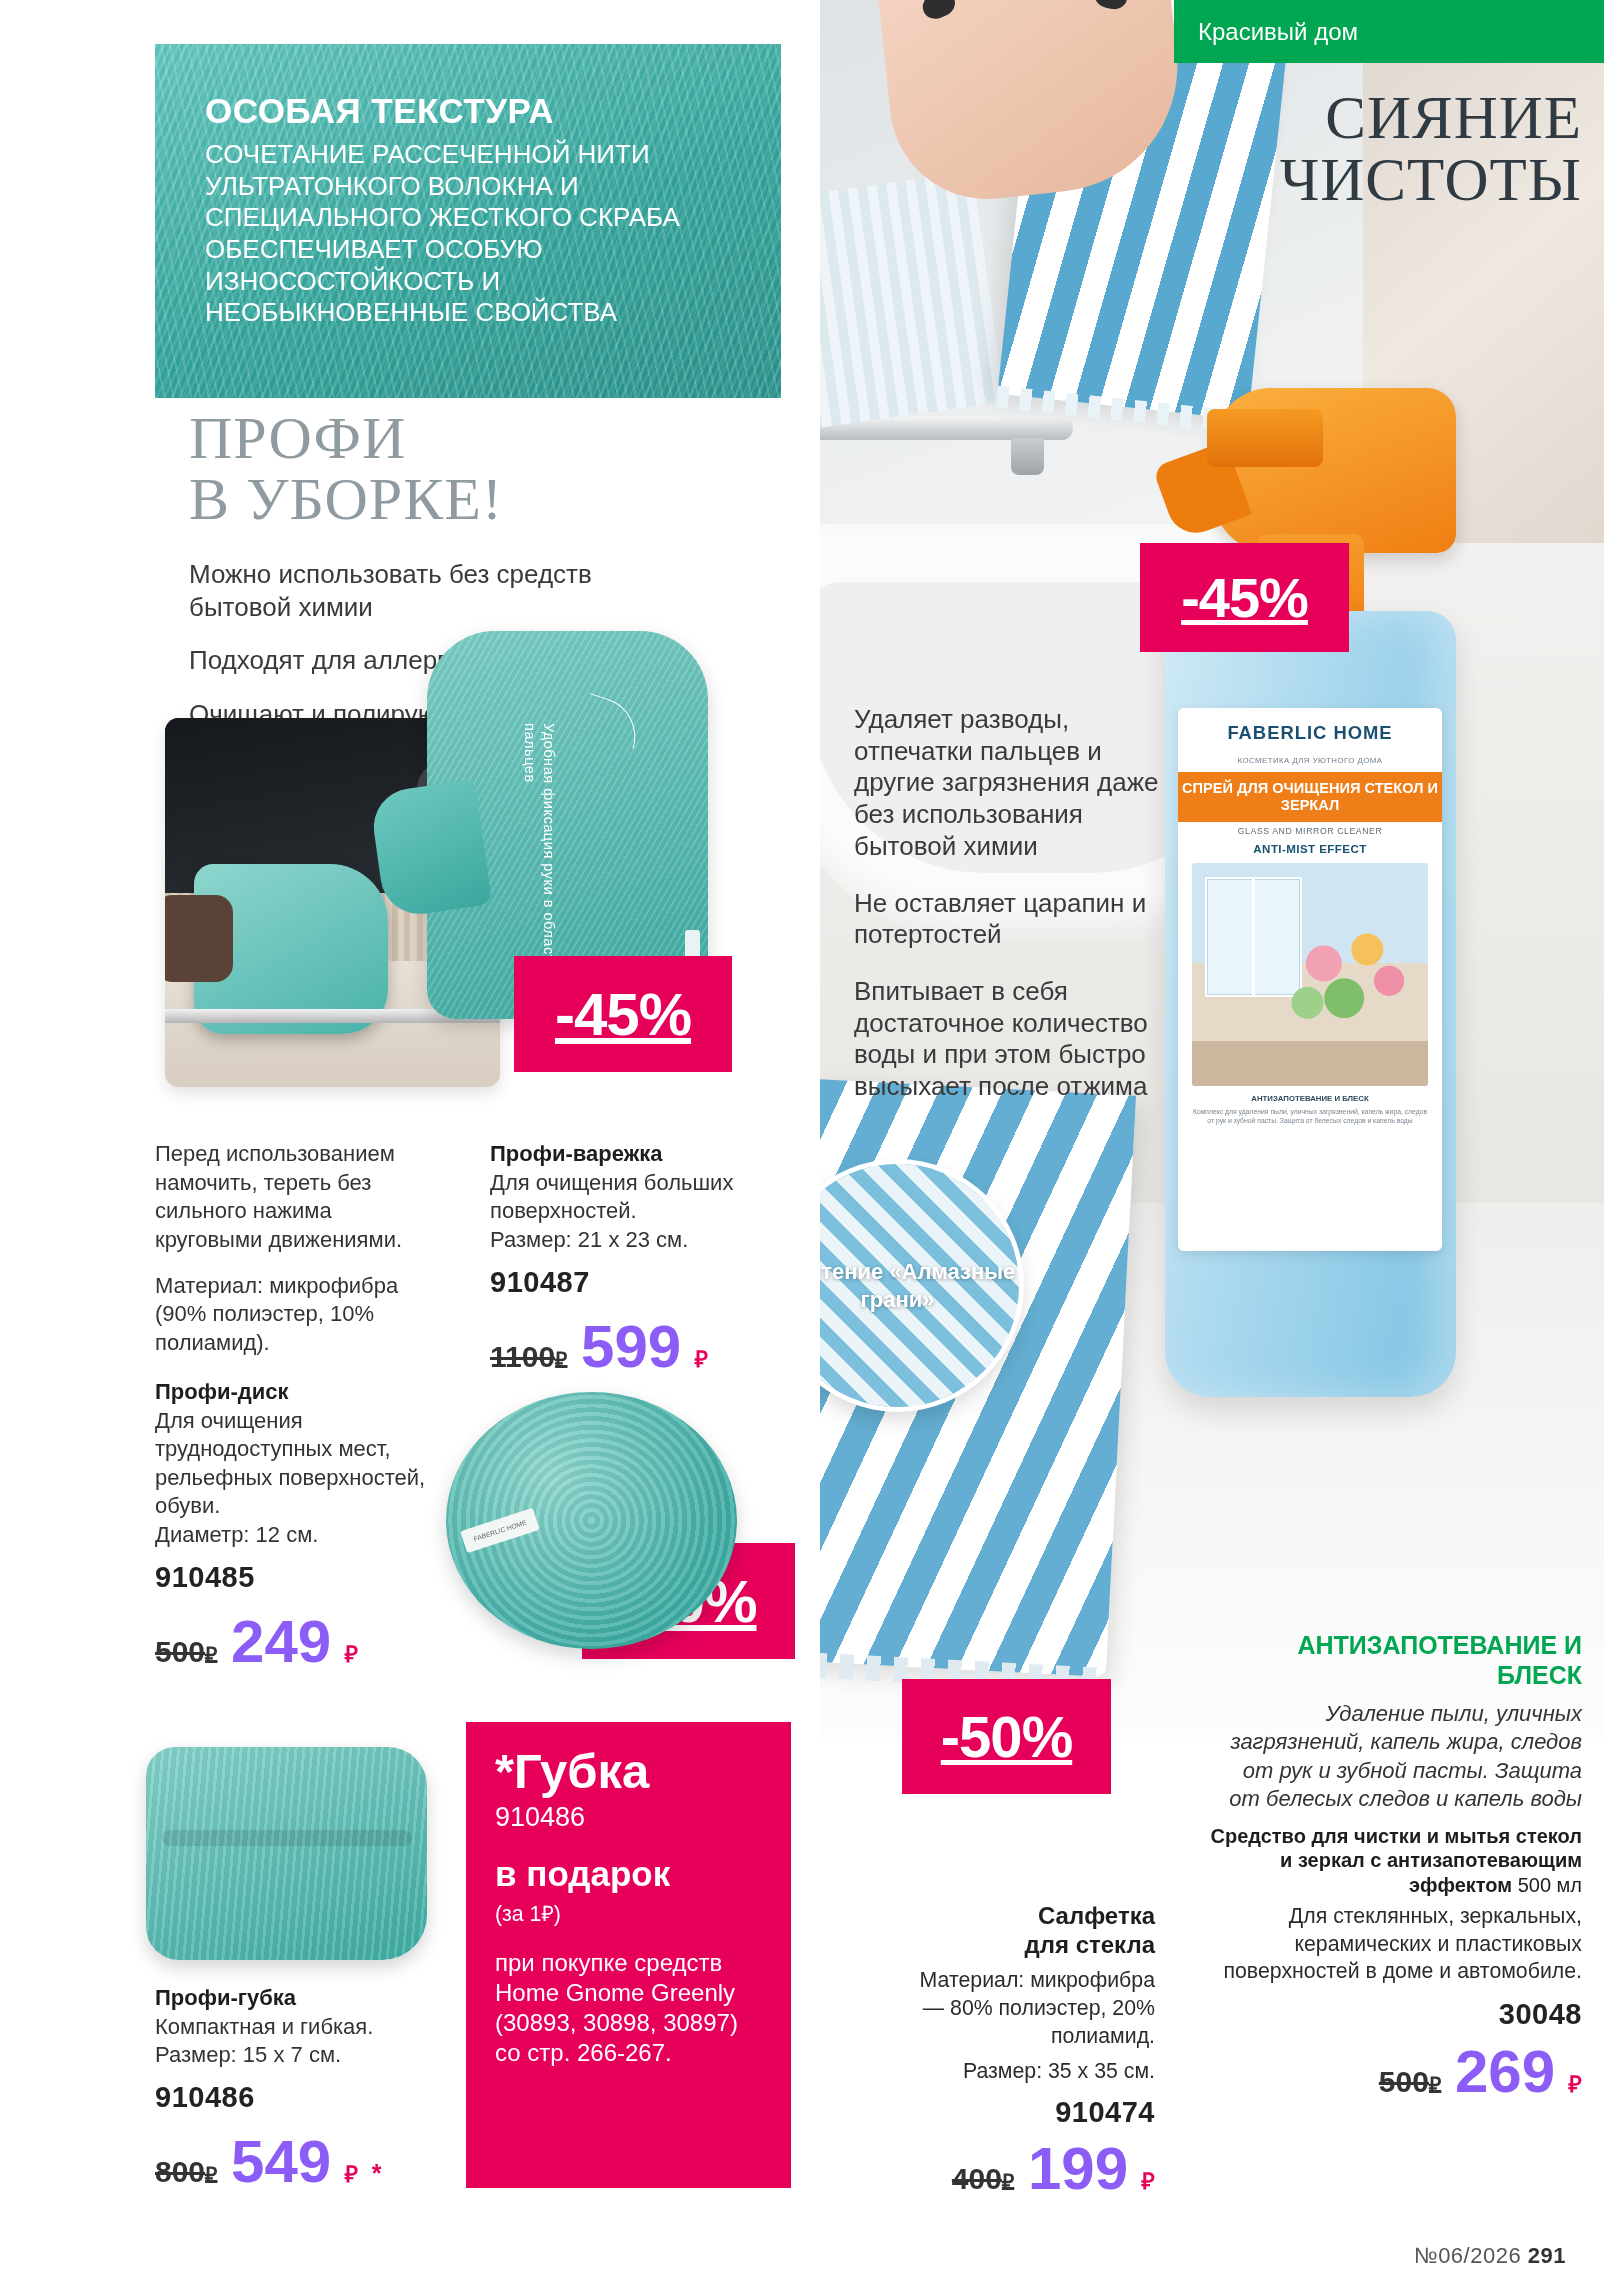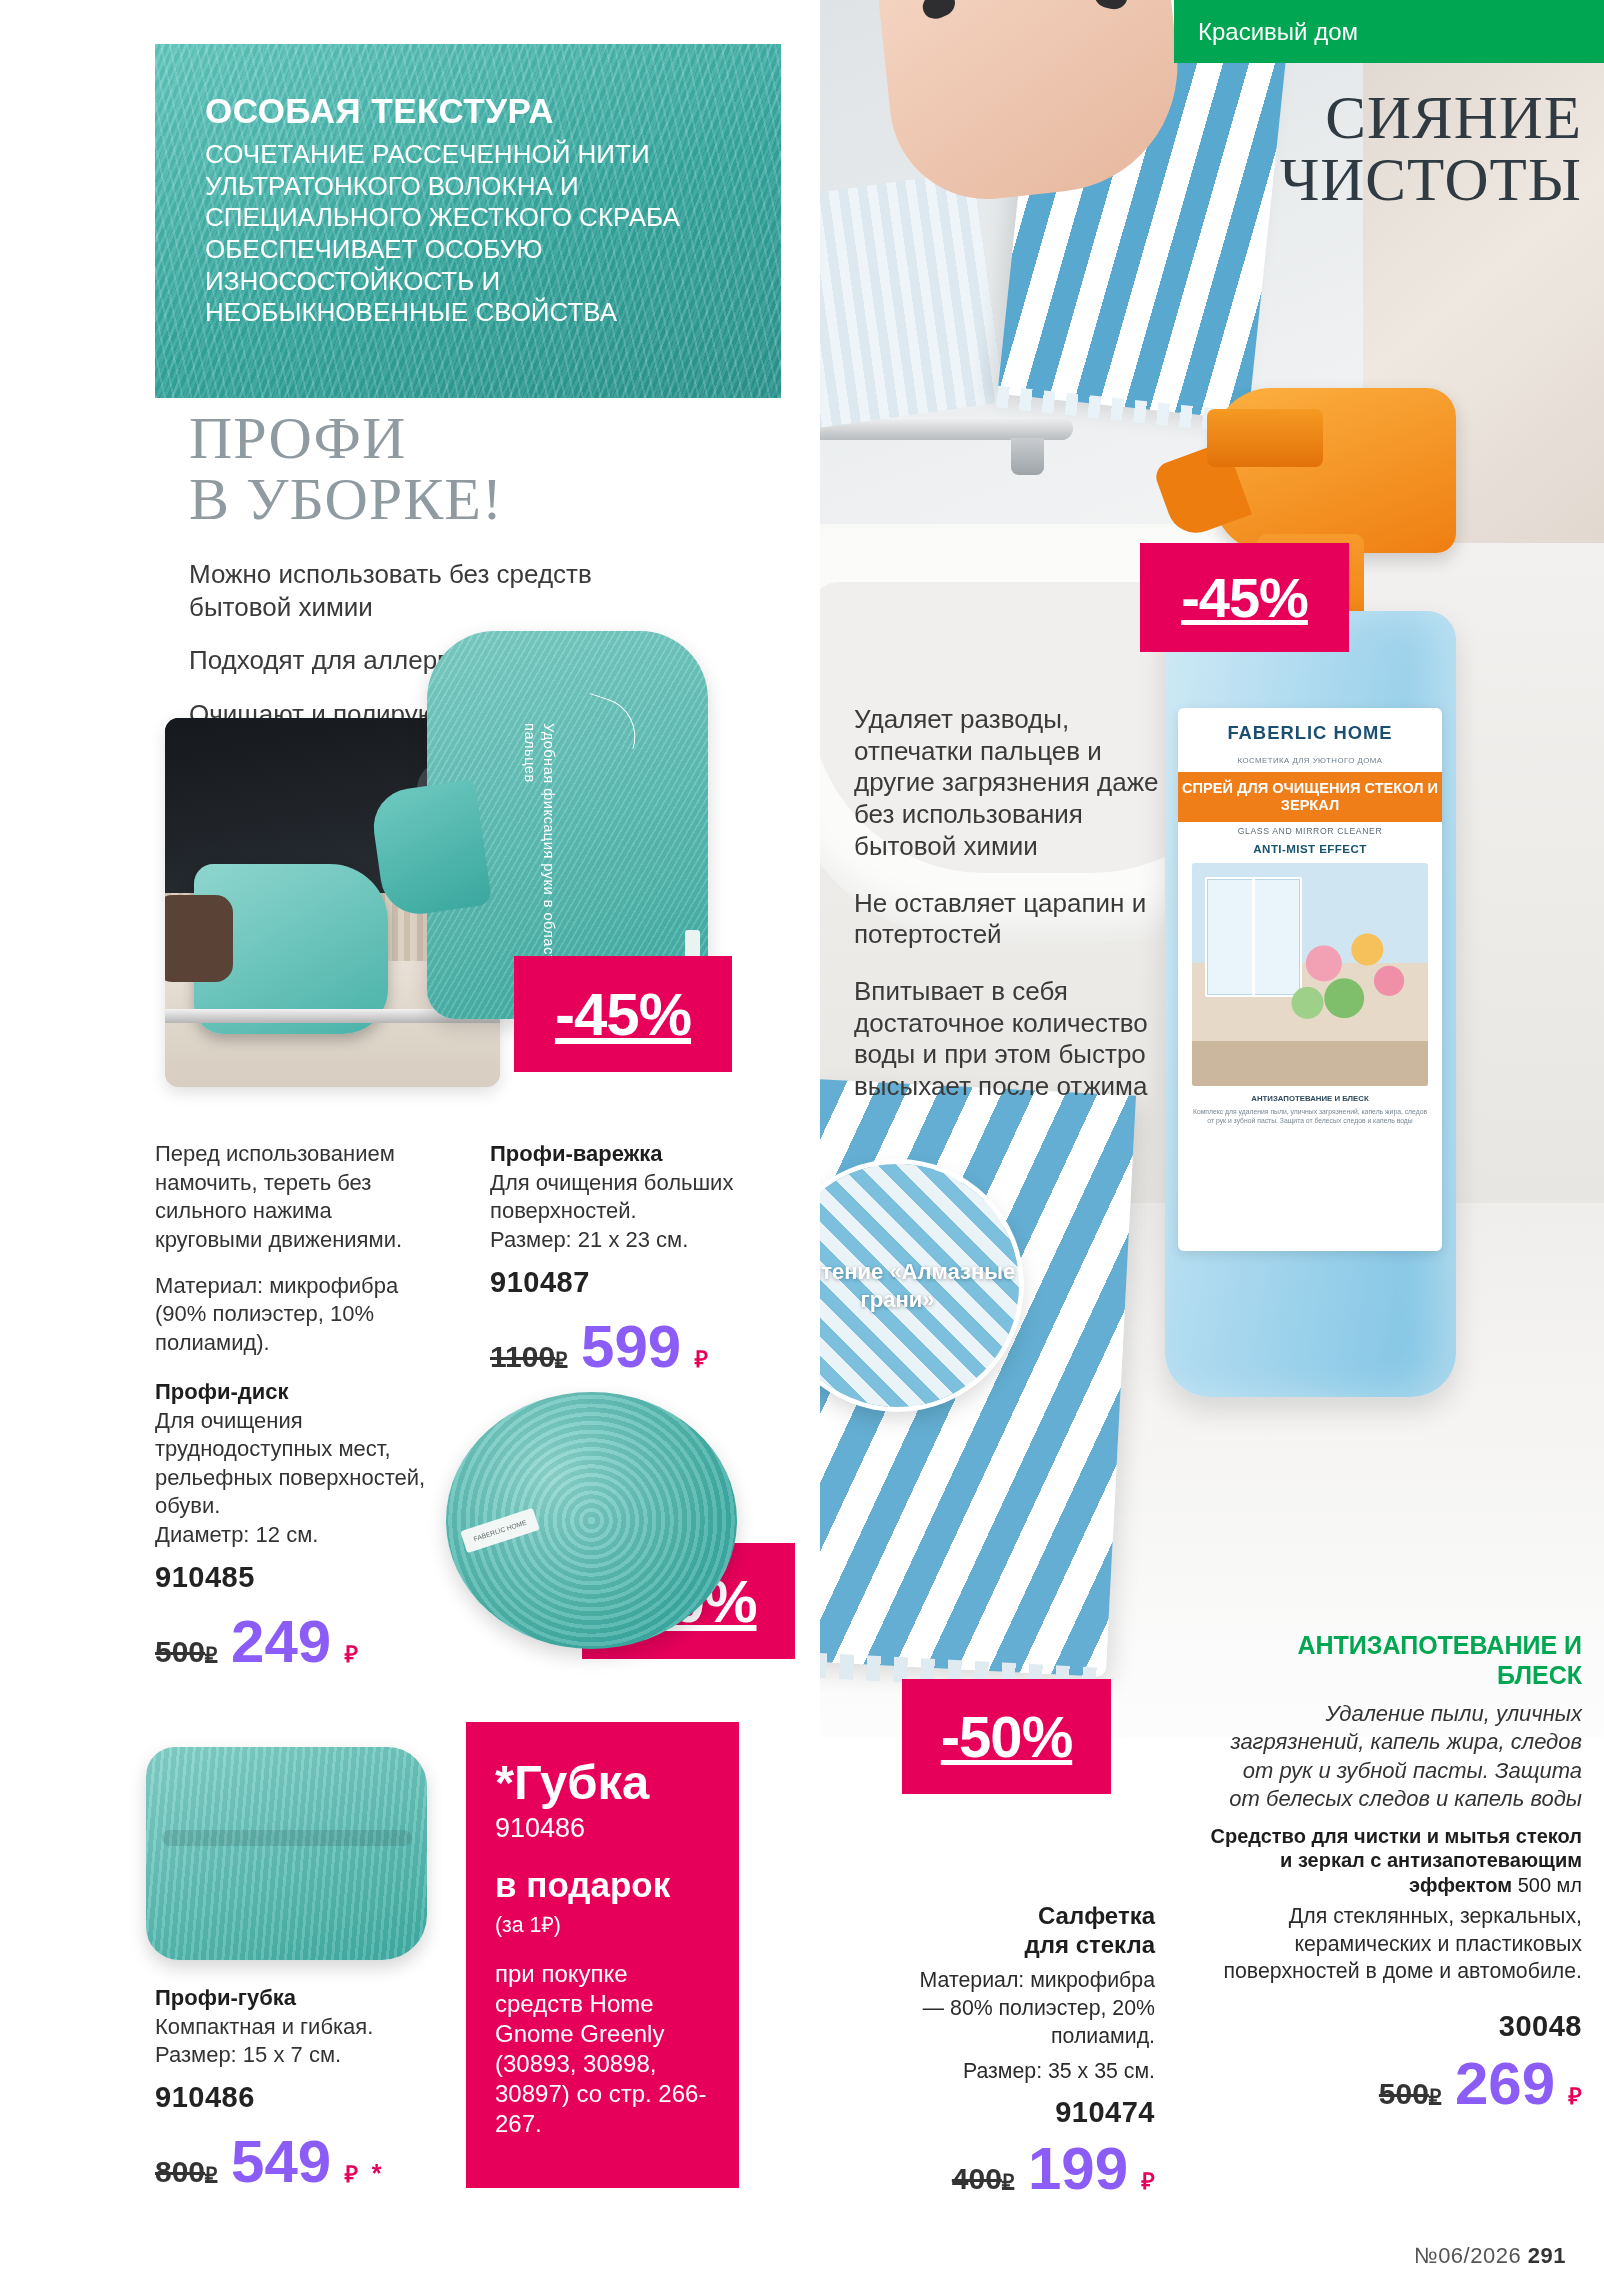--- a/index.html
+++ b/index.html
@@ -316,22 +316,22 @@
     border-radius:29px 39px 45px 33px;
     box-shadow:0 7.8px 17.5px rgba(0,0,0,.16);
   }
   .sponge-photo .s:after{
     content:"";position:absolute;left:15.5px;top:83px;width:250px;height:15.5px;background:rgba(0,0,0,.10);border-radius:7.8px;
   }
   .sponge-info{position:absolute;left:155px;top:1984px;width:262px;}
 
   
   .gift{
-    position:absolute;left:466px;top:1722px;width:273px;height:466px;background:#e6005a;color:#fff;
-    padding:36px 29px;box-sizing:border-box;
+    position:absolute;left:466px;top:1722px;width:325px;height:466px;background:#e6005a;color:#fff;
+    padding:25px 29px;box-sizing:border-box;
   }
   .gift .g1{font-size:49px;font-weight:bold;line-height:1;}
   .gift .g2{font-size:27px;margin-top:5.8px;}
   .gift .g3{font-size:35px;font-weight:bold;margin-top:21.3px;}
   .gift .g4{font-size:21.3px;margin-top:3.9px;}
   .gift .g5{font-size:24px;line-height:1.25;margin-top:21.3px;}
 
   
   .mid-txt{position:absolute;left:854px;top:704px;width:320px;font-size:26px;line-height:1.22;color:#3a3a3a;}
   .mid-txt div{margin-bottom:25px;}
@@ -537,21 +537,21 @@
     <div class="h">АНТИЗАПОТЕВАНИЕ И БЛЕСК</div>
     <div class="i">Удаление пыли, уличных загрязнений, капель жира, следов от рук и зубной пасты. Защита от белесых следов и капель воды</div>
   </div>
 
   <div class="spray-info">
     <div class="ttl">
       <span>Средство для чистки и мытья стекол и зеркал с антизапотевающим эффектом</span>
       <span style="font-weight:normal">500 мл</span>
     </div>
     <div class="p">Для стеклянных, зеркальных, керамических и пластиковых поверхностей в доме и автомобиле.</div>
-    <div class="code" style="margin-top:24px">30048</div>
+    <div class="code" style="margin-top:12px">30048</div>
     <div class="price-row">
       <span class="old"><span>500</span><span class="rub-dark">₽</span></span>
       <span class="new">269</span>
       <span class="rub">₽</span>
     </div>
   </div>
 
   <div class="footer">
     <span>№06/2026</span>
     <span class="pg">291</span>

